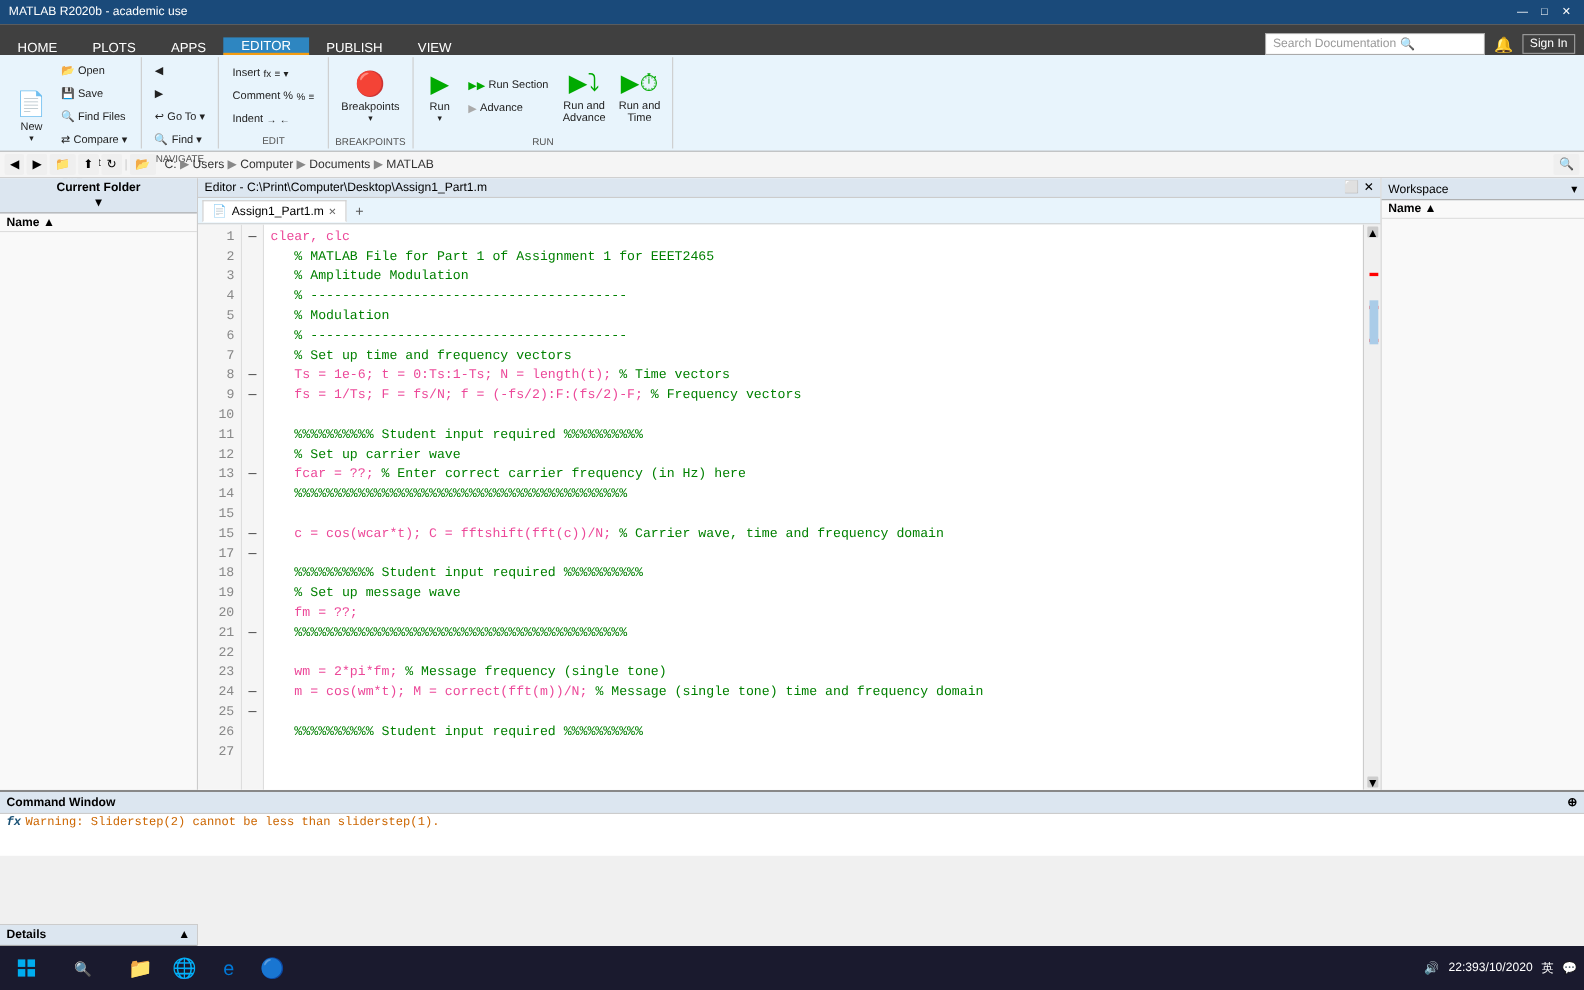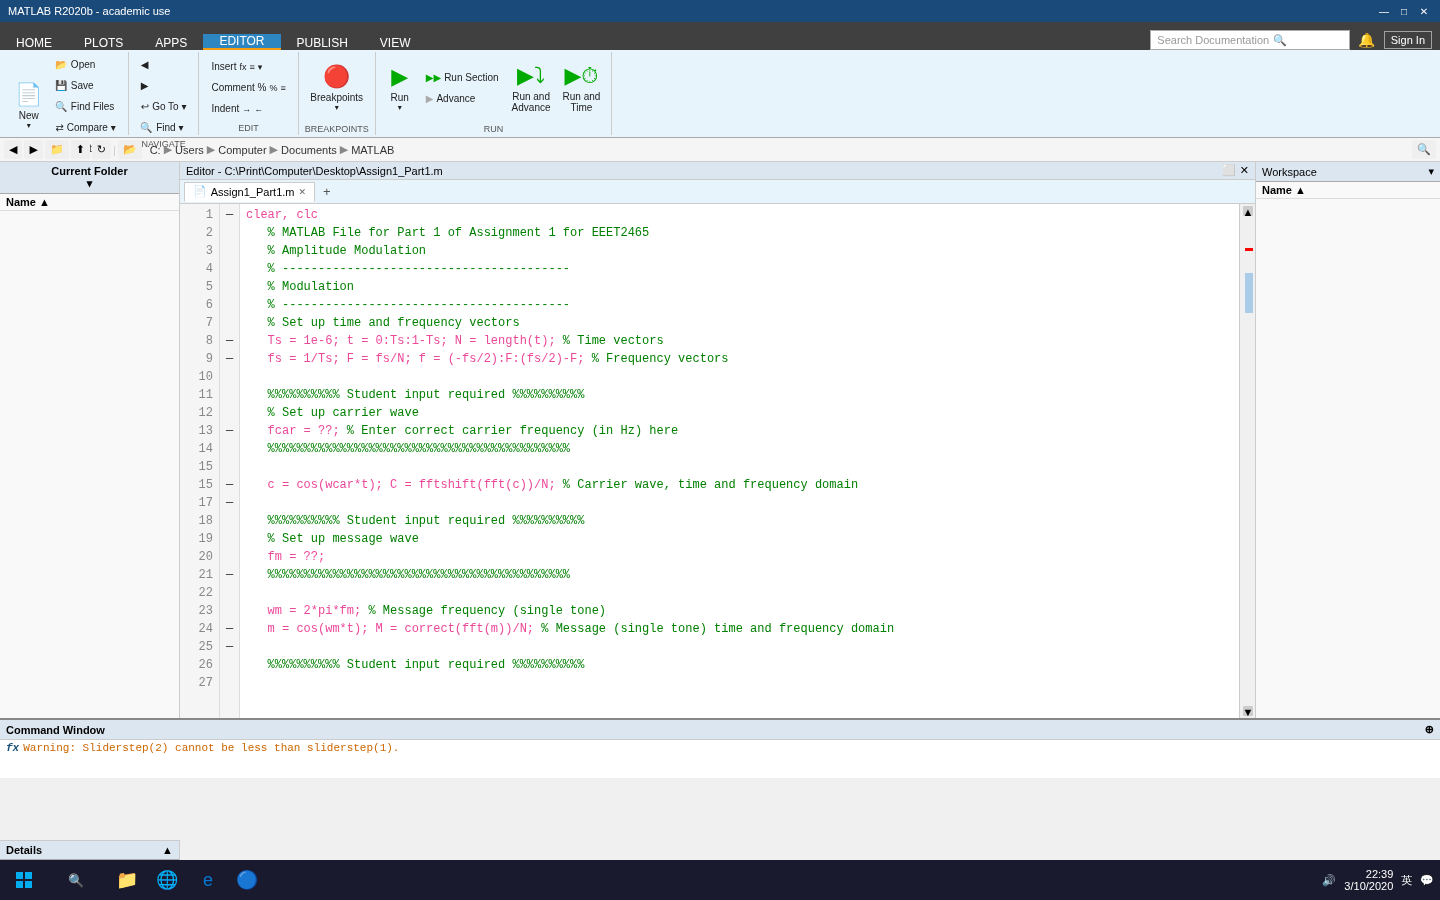--- a/index.html
+++ b/index.html
@@ -719,20 +719,20 @@
     <span style="font-size:18px">🌐</span>
   </div>
   <div class="taskbar-btn">
     <span style="font-size:18px;color:#0078d7">e</span>
   </div>
   <div class="taskbar-btn">
     <span style="font-size:18px">🔵</span>
   </div>
   <div class="taskbar-right">
     <span style="cursor:pointer">🔊</span>
-    <div style="display:flex;flex-direction:column;align-items:flex-end">
+    <div style="display:flex;flex-direction:row;align-items:flex-end">
       <span>22:39</span>
       <span>3/10/2020</span>
     </div>
     <span>英</span>
     <span style="cursor:pointer">💬</span>
   </div>
 </div>
 
 </body></html>

